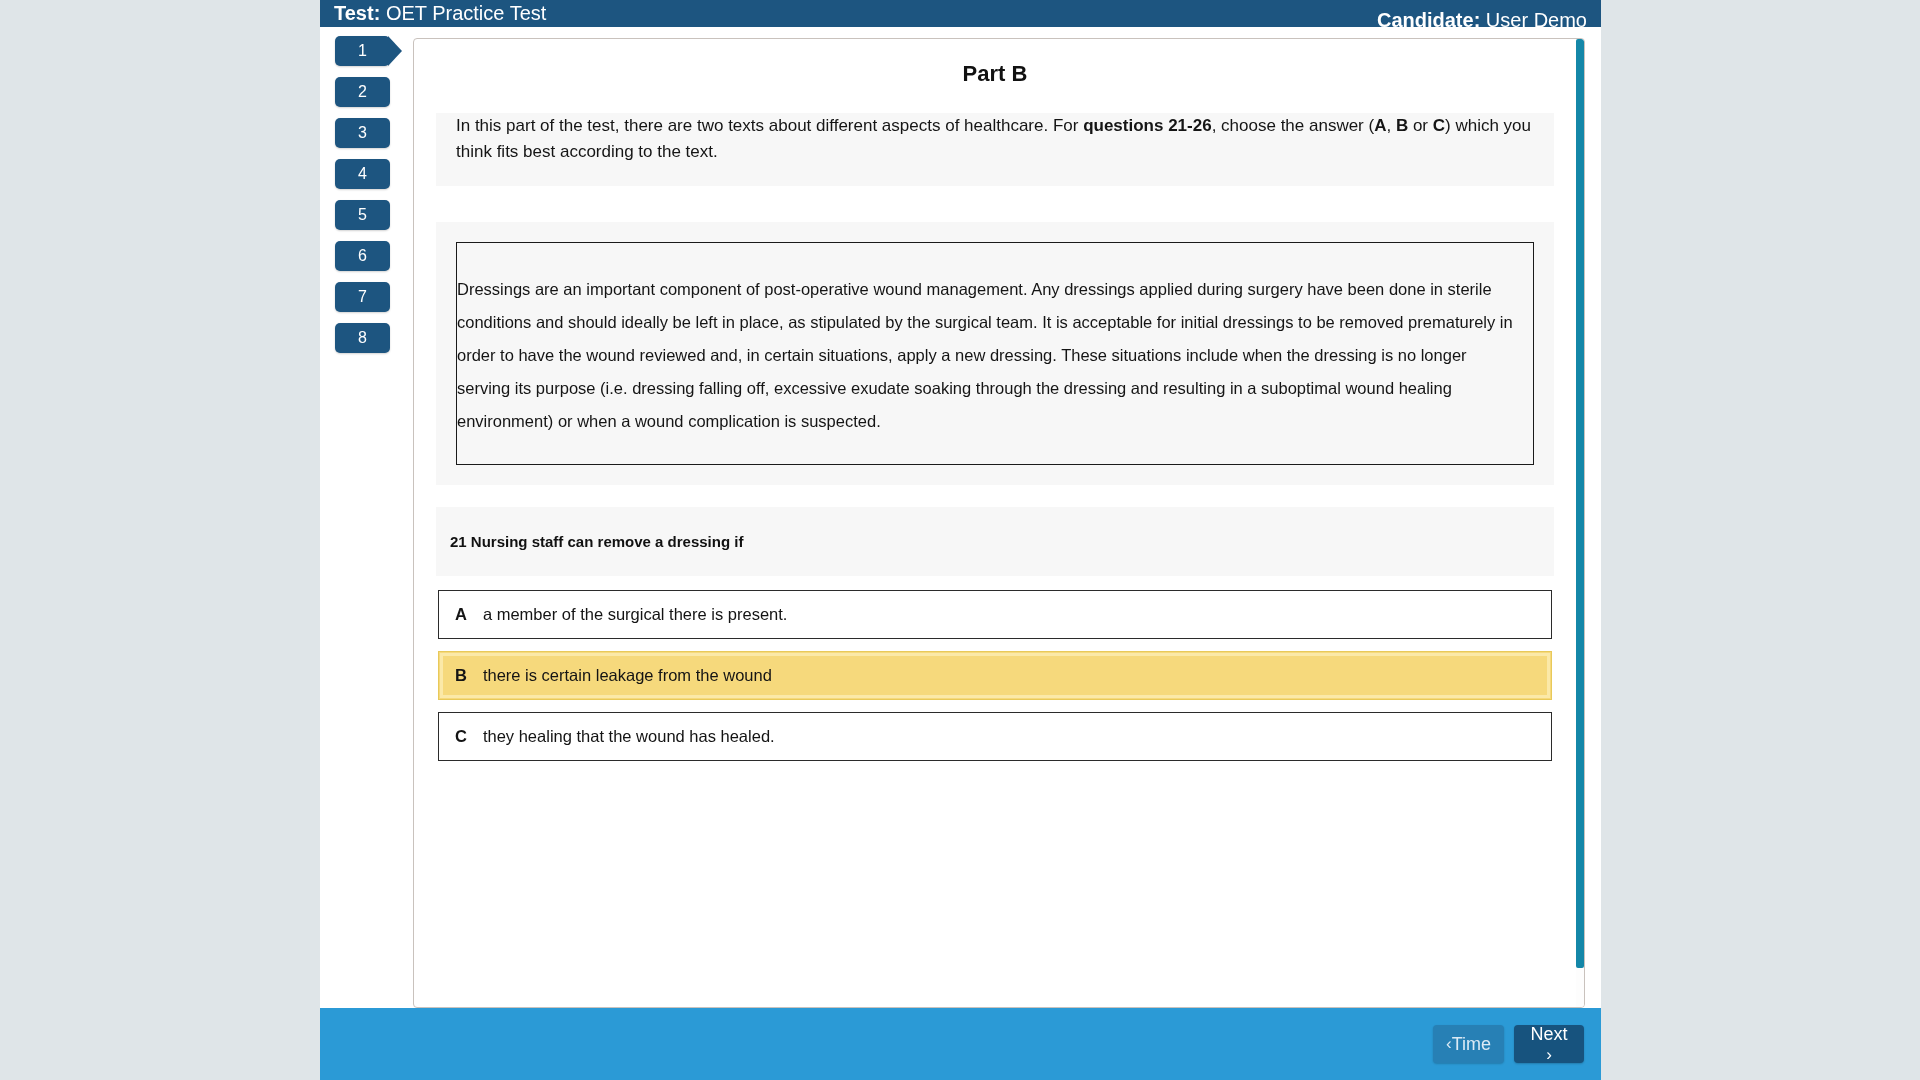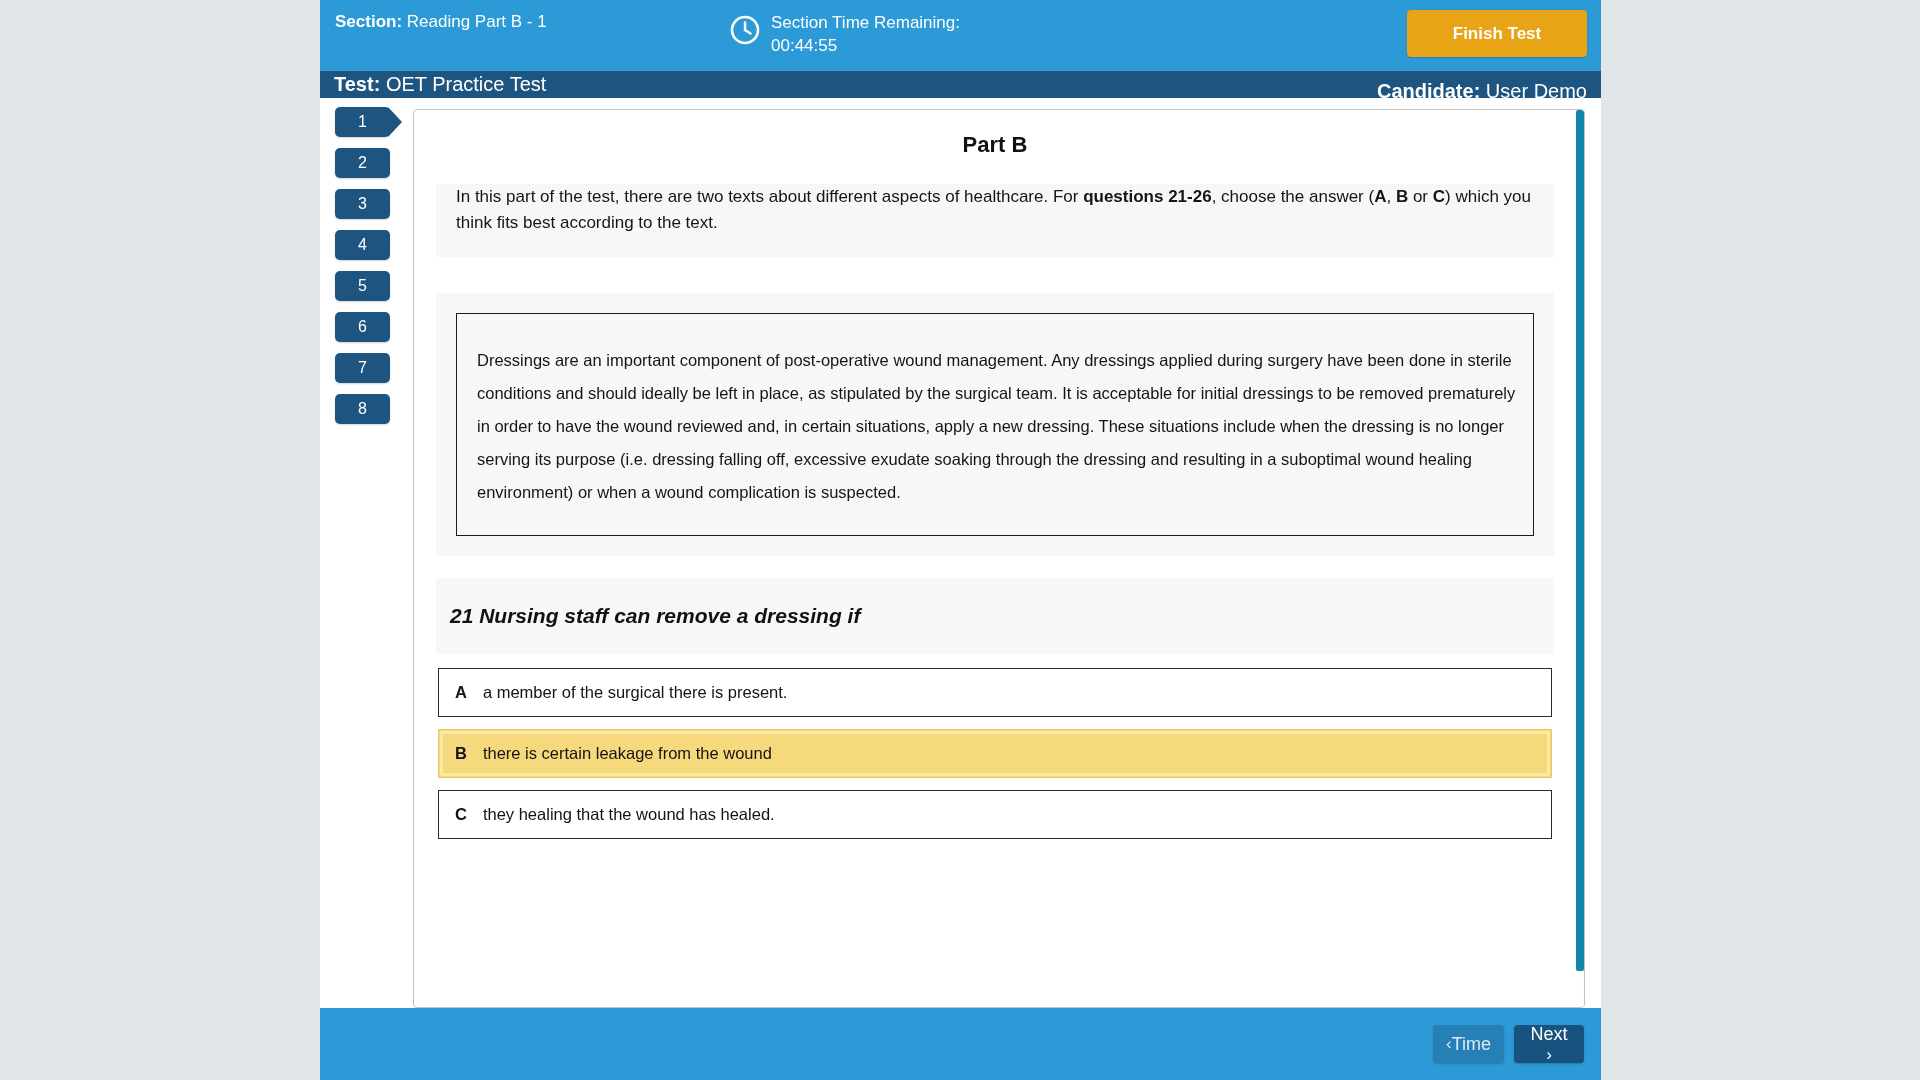--- a/index.html
+++ b/index.html
@@ -139,33 +139,33 @@
   .instr-text b { font-weight: bold; }
 
   .passage-card {
     background: #f7f7f7;
     padding: 20px;
     margin-bottom: 22px;
   }
   .passage-box {
     border: 1.5px solid #1b1b1b;
     background: #f7f7f7;
-    padding: 30px 16px 26px 20px;
+    padding: 30px 16px 26px 0;
   }
   .passage-text {
     font-size: 16.5px; line-height: 2.0; color: #151515;
   }
 
   .question-card {
     background: #f7f7f7;
     padding: 26px 14px 26px 14px;
     margin-bottom: 14px;
   }
   .question-text {
-    font-size: 21px; font-weight: bold; color: #111; font-style: italic;
+    font-size: 15px; font-weight: bold; color: #111;
   }
 
   .options { padding: 0 2px; }
   .option {
     border: 1.6px solid #2b2b2b;
     background: #ffffff;
     padding: 14px 16px;
     margin-bottom: 12px;
     display: flex; align-items: center; gap: 16px;
     font-size: 16.5px; color: #141414;
@@ -197,40 +197,20 @@
   }
   .nav-btn.back { background: #2780b5; color: #dceaf5; }
   .nav-btn.next { background: #17537e; flex-direction: column; }
   .chev { font-size: 17px; }
 </style>
 </head>
 <body>
 
 <div class="app">
 
-  <div class="header">
-    <div class="section-label">
-      <b>Section:</b>
-      <span>Reading Part B - 1</span>
-    </div>
-
-    <div class="timer-wrap">
-      <svg class="clock-icon" viewBox="0 0 32 32">
-        <circle cx="16" cy="16" r="13" fill="none" stroke="#ffffff" stroke-width="2.6"></circle>
-        <line x1="16" y1="16" x2="16" y2="8.5" stroke="#ffffff" stroke-width="2.4" stroke-linecap="round"></line>
-        <line x1="16" y1="16" x2="21.5" y2="19.5" stroke="#ffffff" stroke-width="2.4" stroke-linecap="round"></line>
-      </svg>
-      <div class="timer-text">
-        <div>Section Time Remaining:</div>
-        <div>00:44:55</div>
-      </div>
-    </div>
-
-    <button class="finish-btn">Finish Test</button>
-  </div>
 
   <div class="subheader">
     <div class="sub-left">
       <b>Test:</b>
       <span>OET Practice Test</span>
     </div>
     <div class="sub-right">
       <b>Candidate:</b>
       <span>User Demo</span>
     </div>

